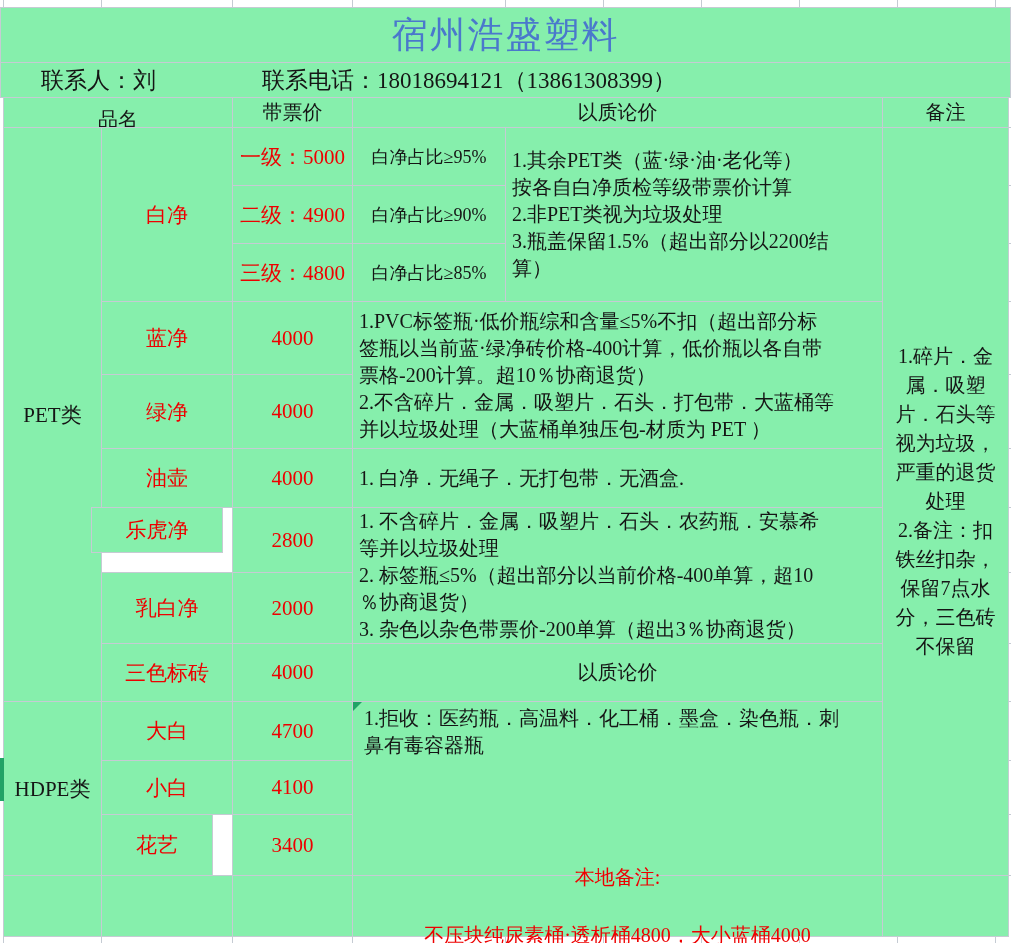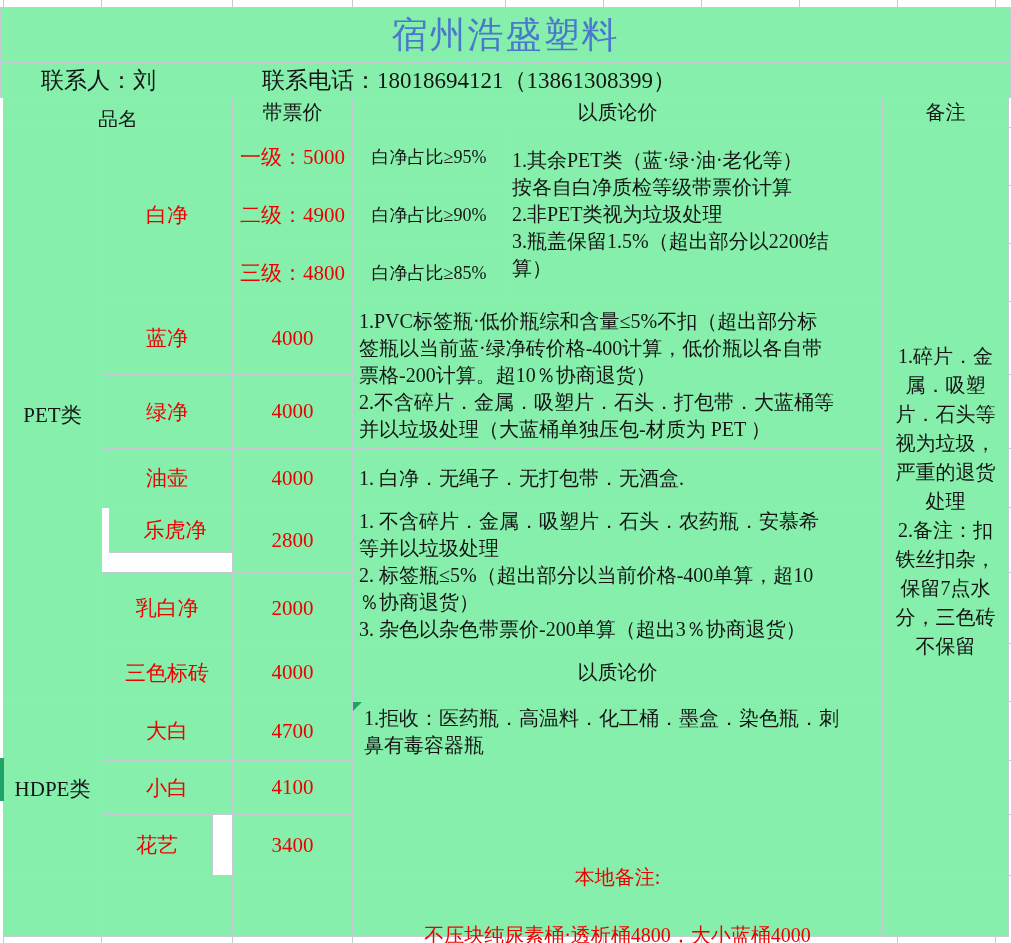--- a/index.html
+++ b/index.html
@@ -85,21 +85,21 @@
   <div class="cell std" style="left:352px;top:301px;width:531px;height:148px">1.PVC标签瓶·低价瓶综和含量≤5%不扣（超出部分标
 签瓶以当前蓝·绿净砖价格-400计算，低价瓶以各自带
 票格-200计算。超10％协商退货）
 2.不含碎片．金属．吸塑片．石头．打包带．大蓝桶等
 并以垃圾处理（大蓝桶单独压包-材质为 PET ）</div>
 
   <div class="cell name red" style="left:101px;top:448px;width:132px;height:60px">油壶</div>
   <div class="cell price red" style="left:232px;top:448px;width:121px;height:60px">4000</div>
   <div class="cell std" style="left:352px;top:448px;width:531px;height:60px">1. 白净．无绳子．无打包带．无酒盒.</div>
 
-  <div class="cell name red" style="left:109px;top:507px;width:132px;height:46px">乐虎净</div>
+  <div class="cell name red" style="left:91px;top:507px;width:132px;height:46px">乐虎净</div>
   <div class="cell price red" style="left:232px;top:507px;width:121px;height:66px">2800</div>
   <div class="cell name red" style="left:101px;top:572px;width:132px;height:72px">乳白净</div>
   <div class="cell price red" style="left:232px;top:572px;width:121px;height:72px">2000</div>
   <div class="cell std" style="left:352px;top:507px;width:531px;height:137px">1. 不含碎片．金属．吸塑片．石头．农药瓶．安慕希
 等并以垃圾处理
 2. 标签瓶≤5%（超出部分以当前价格-400单算，超10
 ％协商退货）
 3. 杂色以杂色带票价-200单算（超出3％协商退货）</div>
 
   <div class="cell name red" style="left:101px;top:643px;width:132px;height:59px">三色标砖</div>

